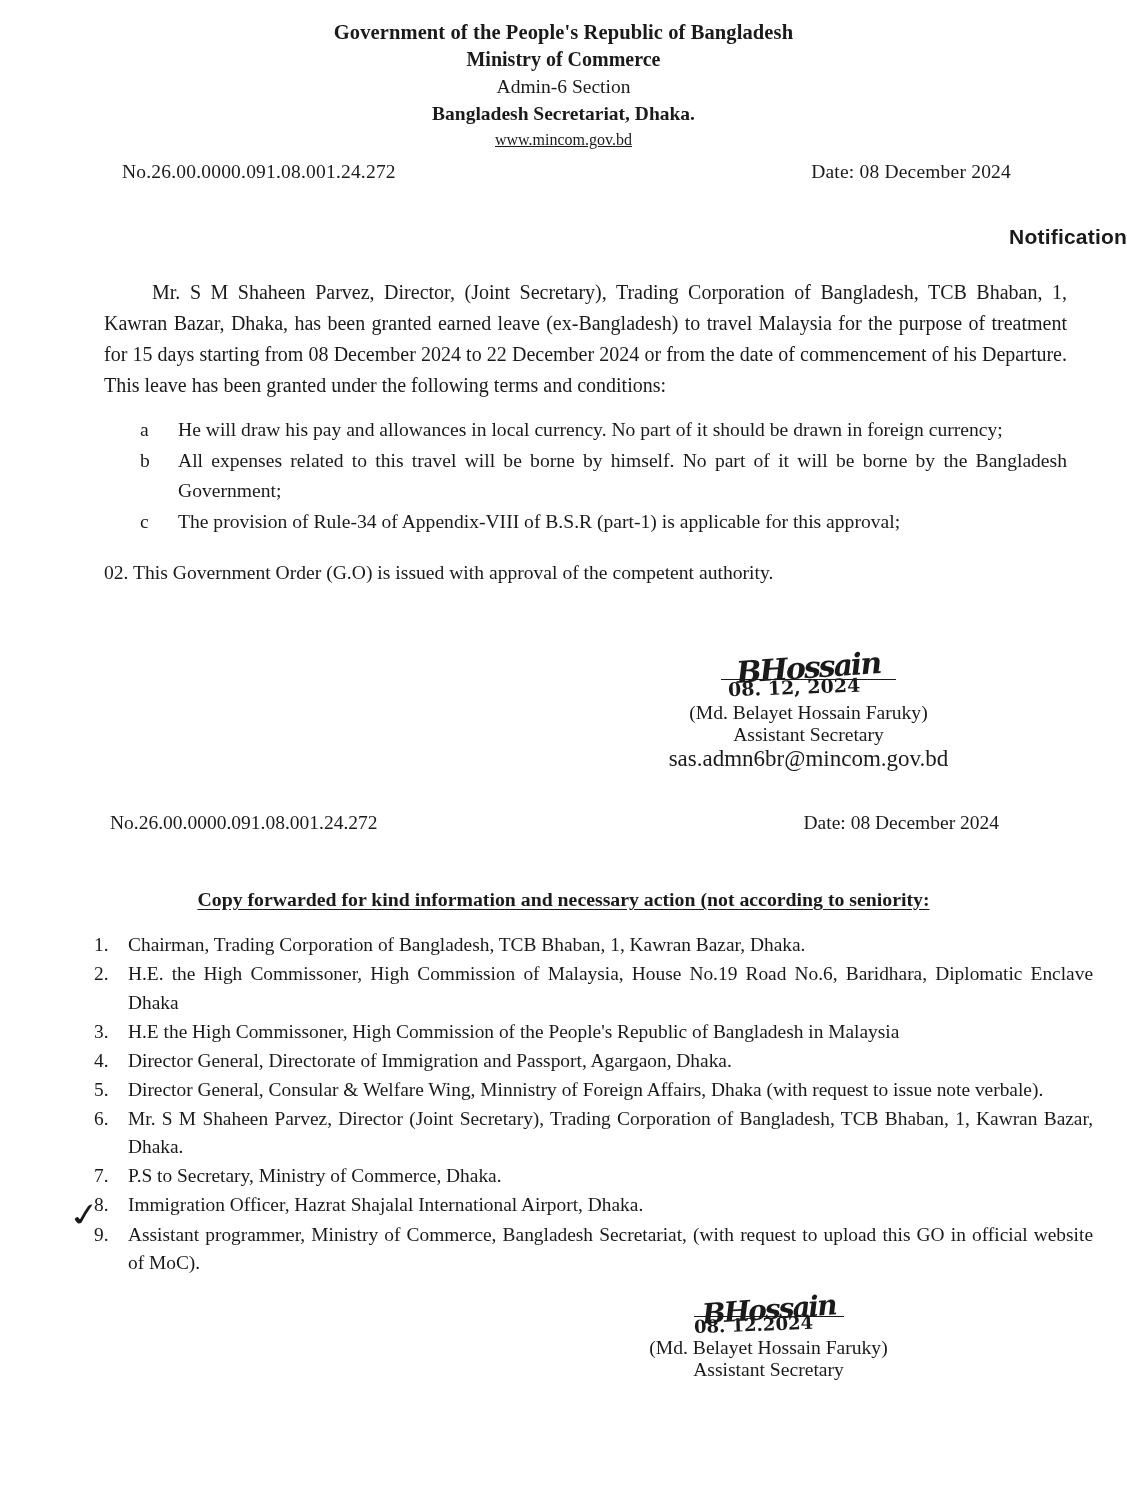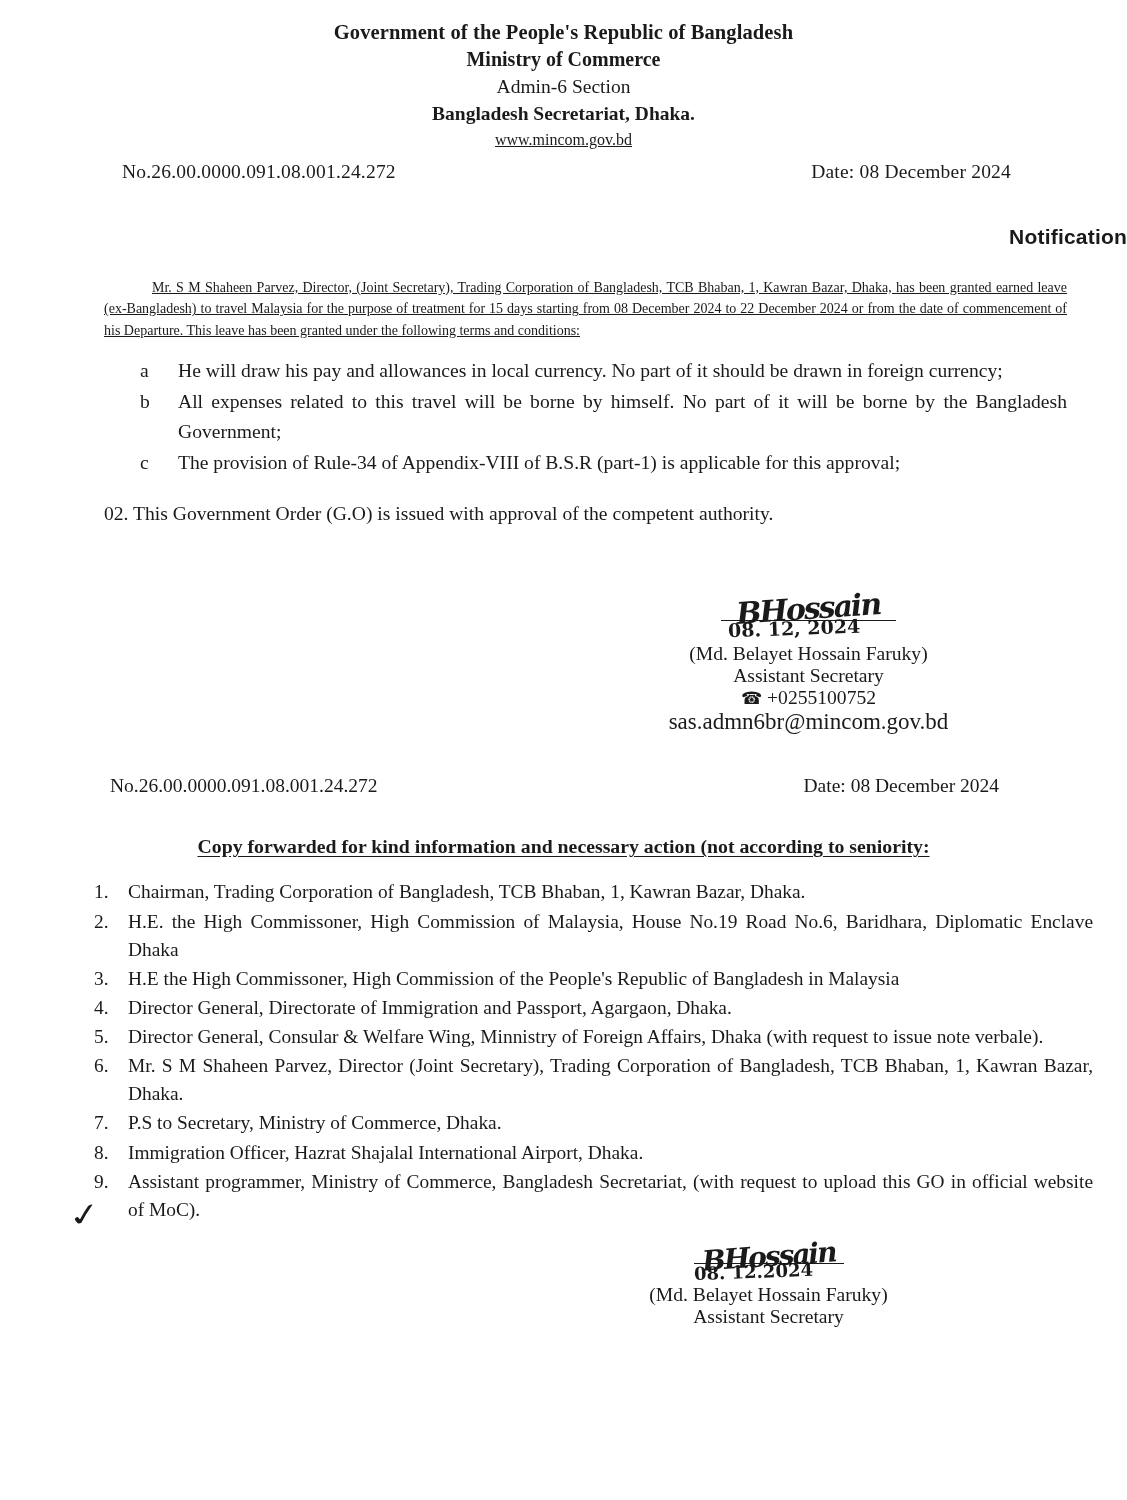--- a/index.html
+++ b/index.html
@@ -73,25 +73,24 @@
     font-size: 21px;
     font-weight: bold;
     font-family: "Liberation Sans", sans-serif;
     margin-top: 42px;
     letter-spacing: 0.2px;
   }
 
   
   .body-block {
     margin: 28px 60px 0 104px;
-    font-size: 14px;
+    font-size: 20px;
     line-height: 1.55;
     text-align: justify;
     text-justify: inter-word;
-    text-decoration: underline;
   }
   .body-block p { margin: 0; text-indent: 48px; }
 
   
   .conditions {
     margin: 14px 60px 0 140px;
     font-size: 19.6px;
     line-height: 1.5;
   }
   .cond-row {
@@ -162,21 +161,21 @@
     display: flex;
     justify-content: space-between;
     align-items: baseline;
     margin-top: 40px;
     padding: 0 128px 0 110px;
     font-size: 19.5px;
   }
 
   
   .copy-head {
-    margin: 38px 0 0 0;
+    margin: 54px 0 0 0;
     text-align: center;
     font-size: 19.8px;
     font-weight: bold;
     text-decoration: underline;
     text-underline-offset: 3px;
   }
 
   .recipients {
     margin: 20px 34px 0 86px;
     font-size: 19.4px;
@@ -289,24 +288,20 @@
   </div>
 
   <div class="para-two">02. This Government Order (G.O) is issued with approval of the competent authority.</div>
 
   <div class="sig-block">
     <div class="sig-scribble">BHossain</div>
     <div class="sig-underline"></div>
     <div class="sig-date">08. 12, 2024</div>
     <div class="sig-name">(Md. Belayet Hossain Faruky)</div>
     <div class="sig-role">Assistant Secretary</div>
-    <div class="sig-phone">
-      <span class="phone-icon">☎</span>
-      <span>+0255100752</span>
-    </div>
     <div class="sig-email">sas.admn6br@mincom.gov.bd</div>
   </div>
 
   <div class="refline2">
     <div class="memo">No.26.00.0000.091.08.001.24.272</div>
     <div class="date">Date: 08 December  2024</div>
   </div>
 
   <div class="copy-head">Copy forwarded for kind information and necessary action (not according to seniority:</div>
 

